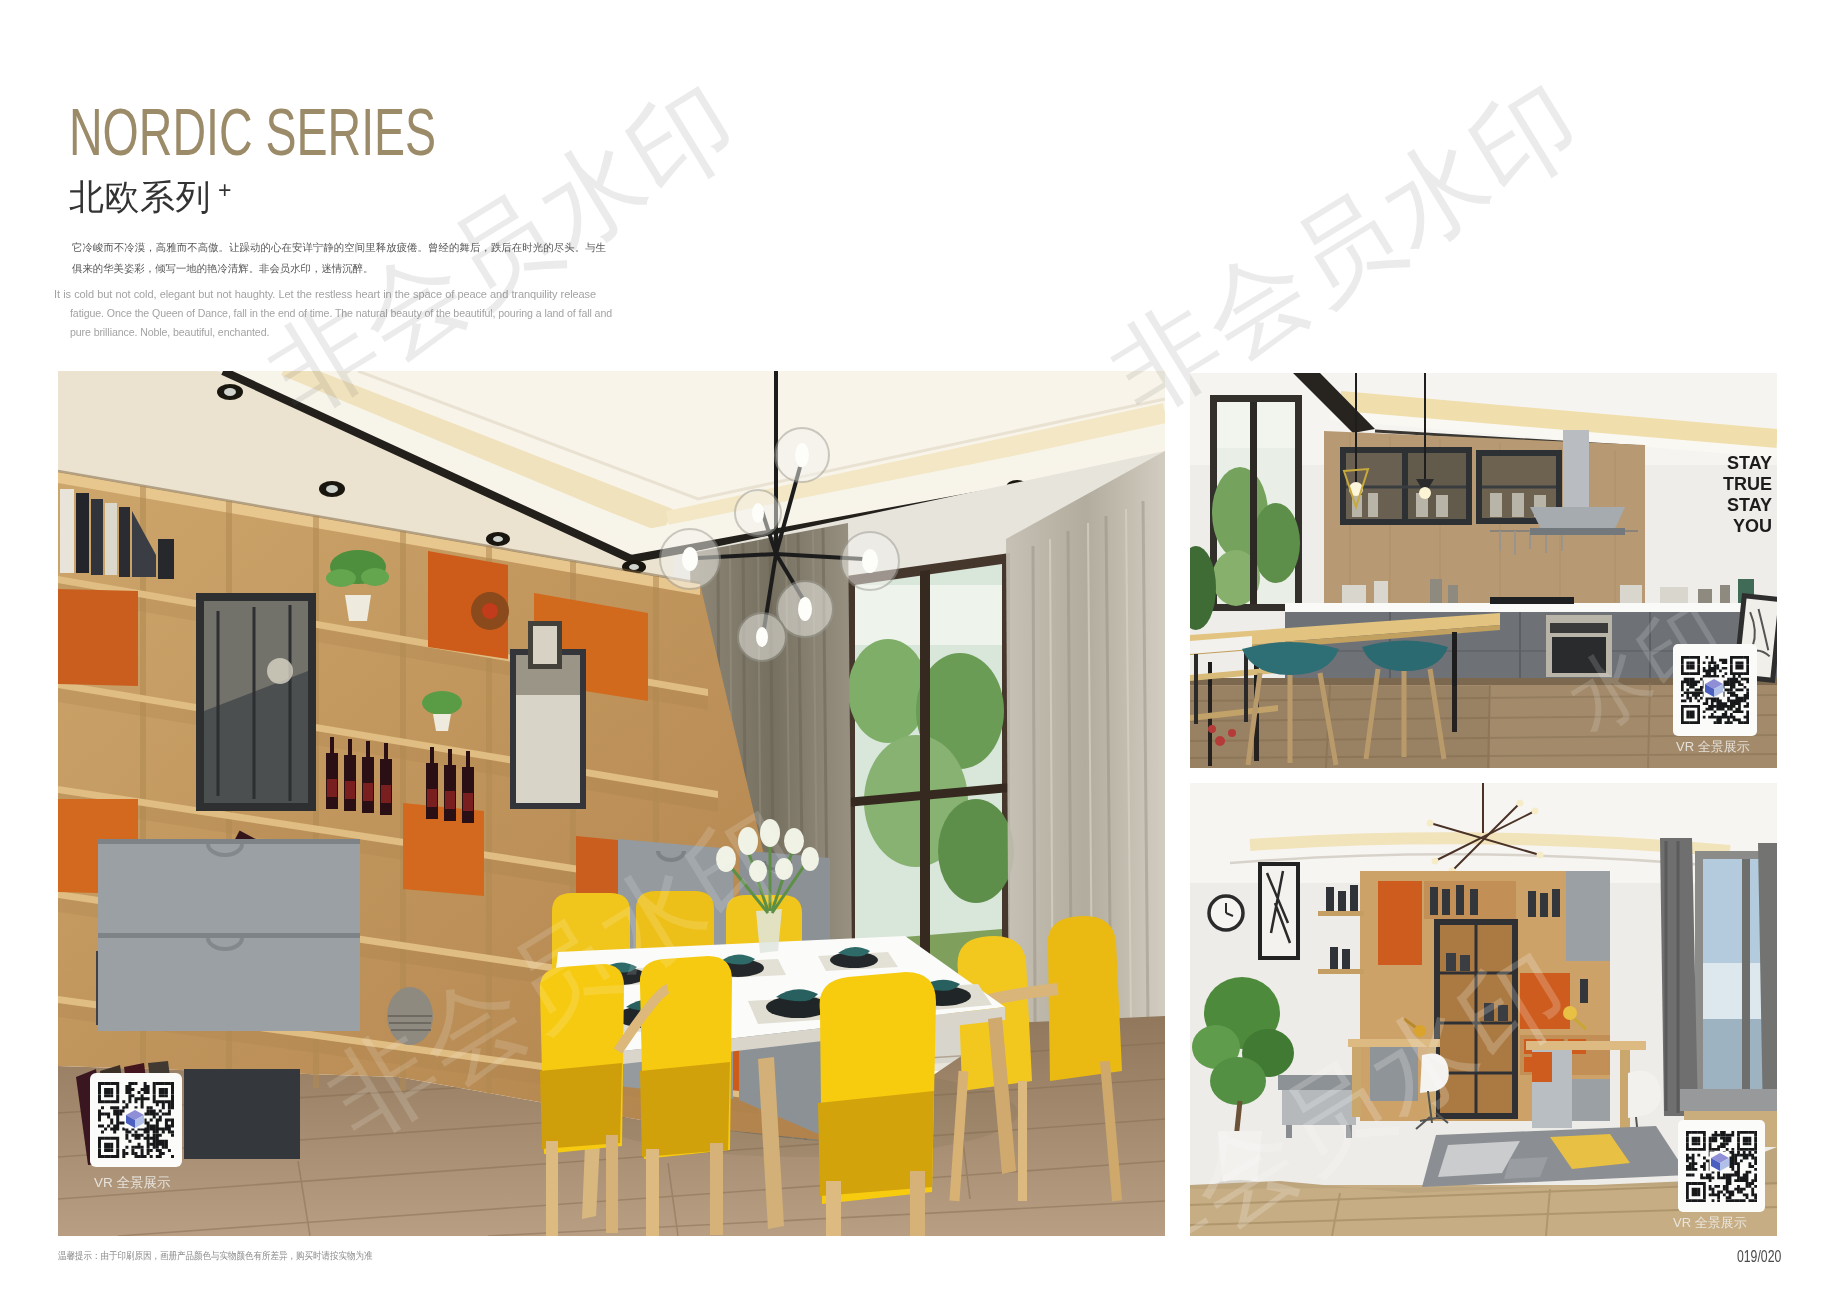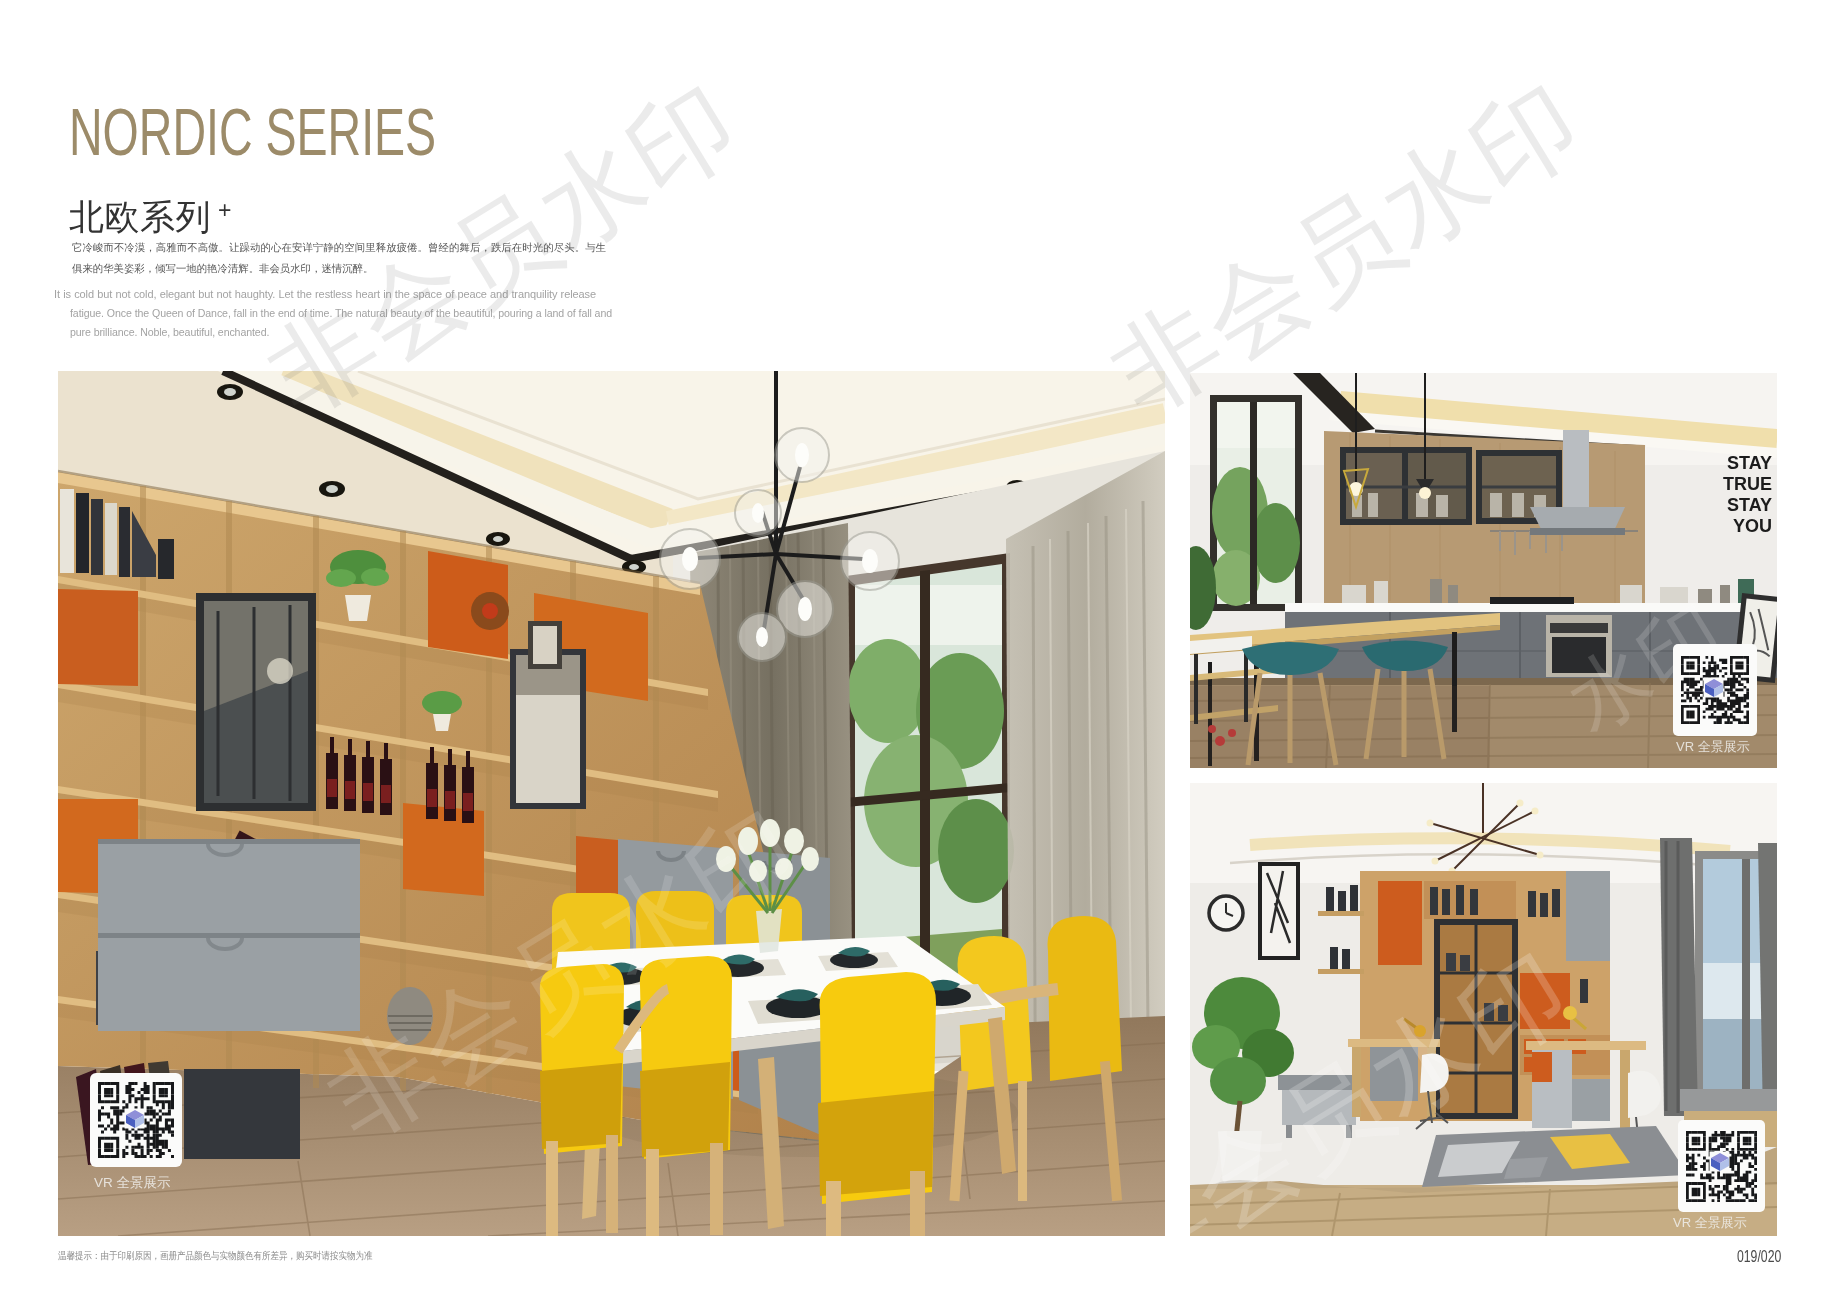--- a/index.html
+++ b/index.html
@@ -12,21 +12,21 @@
 </style>
 </head>
 <body>
 
 <div class="wm" style="left:317px;top:308px;font-size:103px;font-weight:normal;color:rgba(90,90,90,0.12);transform:rotate(-31.5deg);transform-origin:left bottom;letter-spacing:2px;">非会员水印</div>
 
 <div class="wm" style="left:1160px;top:307px;font-size:103px;font-weight:normal;color:rgba(90,90,90,0.12);transform:rotate(-31.5deg);transform-origin:left bottom;letter-spacing:2px;">非会员水印</div>
 
 <div class="abs" style="left:69px;top:94px;font-size:66px;color:#9c8b69;letter-spacing:0px;transform:scaleX(0.705);transform-origin:left top;white-space:nowrap;">NORDIC SERIES</div>
 
-<div class="abs" style="left:69px;top:174px;font-size:35px;color:#333333;font-weight:normal;letter-spacing:0.5px;margin-top:20px;">北欧系列<span style="font-size:23px;vertical-align:11px;font-weight:normal;"> +</span></div>
+<div class="abs" style="left:69px;top:174px;font-size:35px;color:#333333;font-weight:normal;letter-spacing:0.5px;">北欧系列<span style="font-size:23px;vertical-align:11px;font-weight:normal;"> +</span></div>
 
 <div class="jline" style="left:72px;top:241px;width:534px;font-size:10.4px;color:#555;">它冷峻而不冷漠，高雅而不高傲。让躁动的心在安详宁静的空间里释放疲倦。曾经的舞后，跌后在时光的尽头。与生</div>
 
 <div class="abs" style="left:72px;top:262px;font-size:10.4px;color:#555;">俱来的华美姿彩，倾写一地的艳冷清辉。非会员水印，迷情沉醉。</div>
 
 <div class="jline" style="left:54px;top:288px;width:542px;font-size:11px;color:#a3a3a3;letter-spacing:-0.1px;">It is cold but not cold, elegant but not haughty. Let the restless heart in the space of peace and tranquility release</div>
 
 <div class="jline" style="left:70px;top:307px;width:542px;font-size:10.6px;color:#a3a3a3;letter-spacing:-0.1px;">fatigue. Once the Queen of Dance, fall in the end of time. The natural beauty of the beautiful, pouring a land of fall and</div>
 
 <div class="abs" style="left:70px;top:326px;font-size:10.6px;color:#a3a3a3;letter-spacing:-0.1px;text-align:center;">pure brilliance. Noble, beautiful, enchanted.</div>

